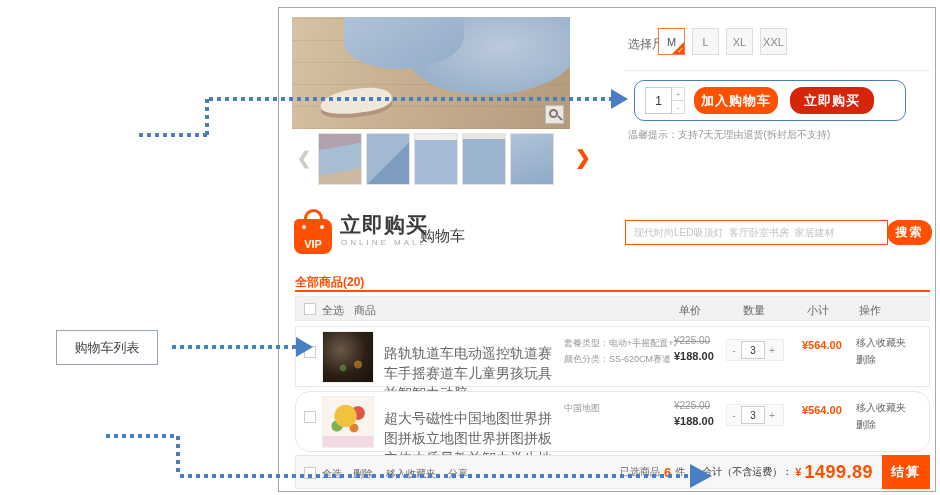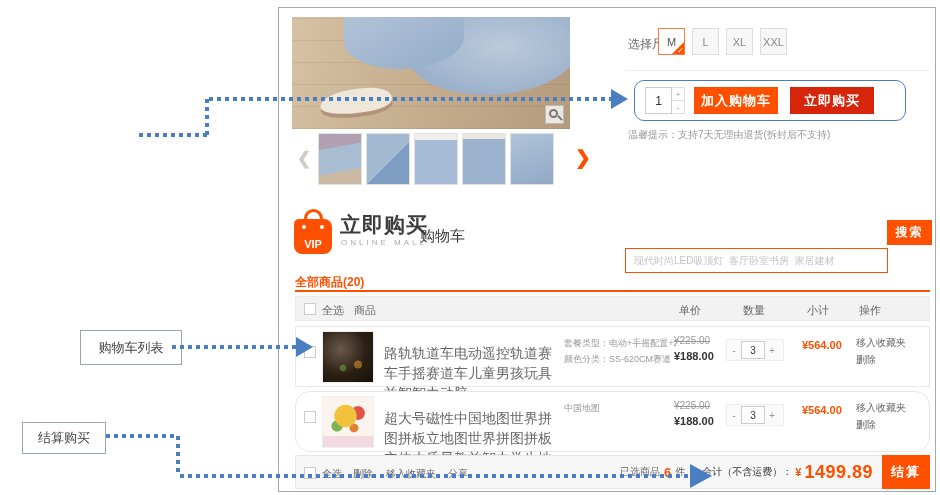--- a/index.html
+++ b/index.html
@@ -42,38 +42,38 @@
   .size-btn.selected { background:#fff; border-color:#ff7744; color:#555; }
   .size-corner { position:absolute; right:0; bottom:0; width:0; height:0; border-left:12px solid transparent; border-bottom:12px solid #ff5000; }
   .size-check { position:absolute; right:0; bottom:-1px; color:#fff; font-size:8px; z-index:2; }
   .divider { left:625px; top:70px; width:305px; height:1px; background:#ececec; }
 
   .buy-highlight { left:634px; top:80px; width:272px; height:41px; border:1px solid #4a7ec2; border-radius:10px; z-index:5; }
   .qty-input { left:645px; top:87px; width:27px; height:27px; border:1px solid #ccc; text-align:center; font-size:12px; color:#333; }
   .qty-steps { left:672px; top:87px; width:13px; height:27px; display:flex; flex-direction:column; }
   .qty-steps span { flex:1; border:1px solid #ddd; border-left:none; font-size:8px; color:#999; display:flex; align-items:center; justify-content:center; background:#fff; cursor:pointer; }
   .qty-steps span + span { border-top:none; }
-  .btn { display:flex; align-items:center; justify-content:center; color:#fff; font-weight:bold; font-size:13px; letter-spacing:1px; border-radius:0; cursor:pointer; }
+  .btn { display:flex; align-items:center; justify-content:center; color:#fff; font-weight:bold; font-size:13px; letter-spacing:1px; border-radius:12px; cursor:pointer; }
   .btn-cart { left:694px; top:87px; width:84px; height:27px; background:#ff5000; }
   .btn-buy  { left:790px; top:87px; width:84px; height:27px; background:#d6250b; }
   .tip { left:628px; top:128px; font-size:10px; color:#999; }
 
   
   .bag { left:294px; top:209px; width:40px; height:46px; }
   .bag-handle { position:absolute; left:10px; top:0; width:19px; height:16px; border:3px solid #ff5000; border-bottom:none; border-radius:10px 10px 0 0; }
   .bag-body { position:absolute; left:0; top:10px; width:38px; height:35px; background:#ff5000; border-radius:5px 8px 8px 8px; }
   .bag-dot { position:absolute; top:6px; width:4px; height:4px; border-radius:50%; background:#fff; }
   .bag-dot.d1 { left:8px; } .bag-dot.d2 { right:8px; }
   .bag-vip { position:absolute; left:0; right:0; bottom:4px; text-align:center; color:#fff; font-size:11px; font-weight:bold; }
   .logo-title { left:340px; top:211px; font-size:21px; font-weight:bold; color:#3c3c3c; letter-spacing:1px; }
   .logo-sub { left:341px; top:238px; font-size:8px; color:#aaa; letter-spacing:3px; }
   .page-title { left:420px; top:227px; font-size:15px; color:#3c3c3c; }
 
   .search-input { left:625px; top:220px; width:263px; height:25px; border:1px solid #ff5000; padding:0 8px; font-size:10px; color:#555;
-                  font-family:"Liberation Sans", sans-serif; outline:none;margin-top:28px; }
+                  font-family:"Liberation Sans", sans-serif; outline:none; }
   .search-input::placeholder { color:#c4c4c4; }
   .search-btn { left:887px; top:220px; width:45px; height:25px; background:#ff5000; font-size:12px; letter-spacing:2px; }
 
   
   .cart-tab { left:295px; top:274px; font-size:12px; font-weight:bold; color:#ff5000; cursor:pointer; }
   .tab-line { left:295px; top:290px; width:635px; height:2px; background:#ff5000; }
   .thead { left:295px; top:296px; width:635px; height:25px; background:#f2f2f2; border:1px solid #ebebeb; font-size:11px; color:#666; }
   .thead span, .thead .cb { position:absolute; top:6px; }
   .cb { width:12px; height:12px; border:1px solid #ccc; background:#fff; display:inline-block; cursor:pointer; }
   .c-sel { left:8px; } .c-sel-lab { left:26px; } .c-prod { left:58px; } .c-price { left:383px; } .c-qty { left:447px; } .c-sub { left:511px; } .c-act { left:563px; }
@@ -111,21 +111,21 @@
   .sel-count { color:#ff5000; font-weight:bold; font-size:13px; padding:0 1px; }
   .total-label { color:#333; margin-left:14px; }
   .cur { color:#ff5000; font-weight:bold; font-size:11px; }
   .total-num { color:#ff5000; font-weight:bold; font-size:18px; letter-spacing:.5px;text-align:right; }
   .btn-checkout { position:absolute; right:-1px; top:-1px; width:48px; height:34px; background:#ff5000; border-radius:0;
                   display:flex; align-items:center; justify-content:center; color:#fff; font-weight:bold; font-size:13px; letter-spacing:2px; cursor:pointer; }
 
   
   .callout { border:1px solid #99a4b5; background:#fff; color:#444; font-size:13px; display:flex; align-items:center; justify-content:center; z-index:40; }
   .co1 { left:50px; top:117px; width:87px; height:36px; }
-  .co2 { left:80px; top:330px; width:102px; height:35px; }
+  .co2 { left:56px; top:330px; width:102px; height:35px; }
   .co3 { left:22px; top:422px; width:84px; height:32px; }
   .dot-h { height:4px; background:repeating-linear-gradient(90deg,#4a7ec2 0 4px, transparent 4px 8px); z-index:45; }
   .dot-v { width:4px; background:repeating-linear-gradient(180deg,#4a7ec2 0 4px, transparent 4px 8px); z-index:45; }
   .a1s1 { left:139px; top:133px; width:68px; }
   .a1s2 { left:205px; top:99px;  height:38px; }
   .a1s3 { left:209px; top:97px;  width:402px; }
   .a2s1 { left:172px; top:345px; width:124px; }
   .a3s1 { left:106px; top:434px; width:72px; }
   .a3s2 { left:176px; top:436px; height:40px; }
   .a3s3 { left:180px; top:474px; width:510px; }
@@ -270,19 +270,18 @@
 
   <div class="abs dot-h a1s1"></div>
   <div class="abs dot-v a1s2"></div>
   <div class="abs dot-h a1s3"></div>
   <div class="abs arrow-r a1a"></div>
 
   <div class="abs callout co2">购物车列表</div>
   <div class="abs dot-h a2s1"></div>
   <div class="abs arrow-r a2a"></div>
 
-  <div class="abs callout co3">结算购买</div>
   <div class="abs dot-h a3s1"></div>
   <div class="abs dot-v a3s2"></div>
   <div class="abs dot-h a3s3"></div>
   <div class="abs arrow-r a3a"></div>
 
 </div>
 
 </body></html>

